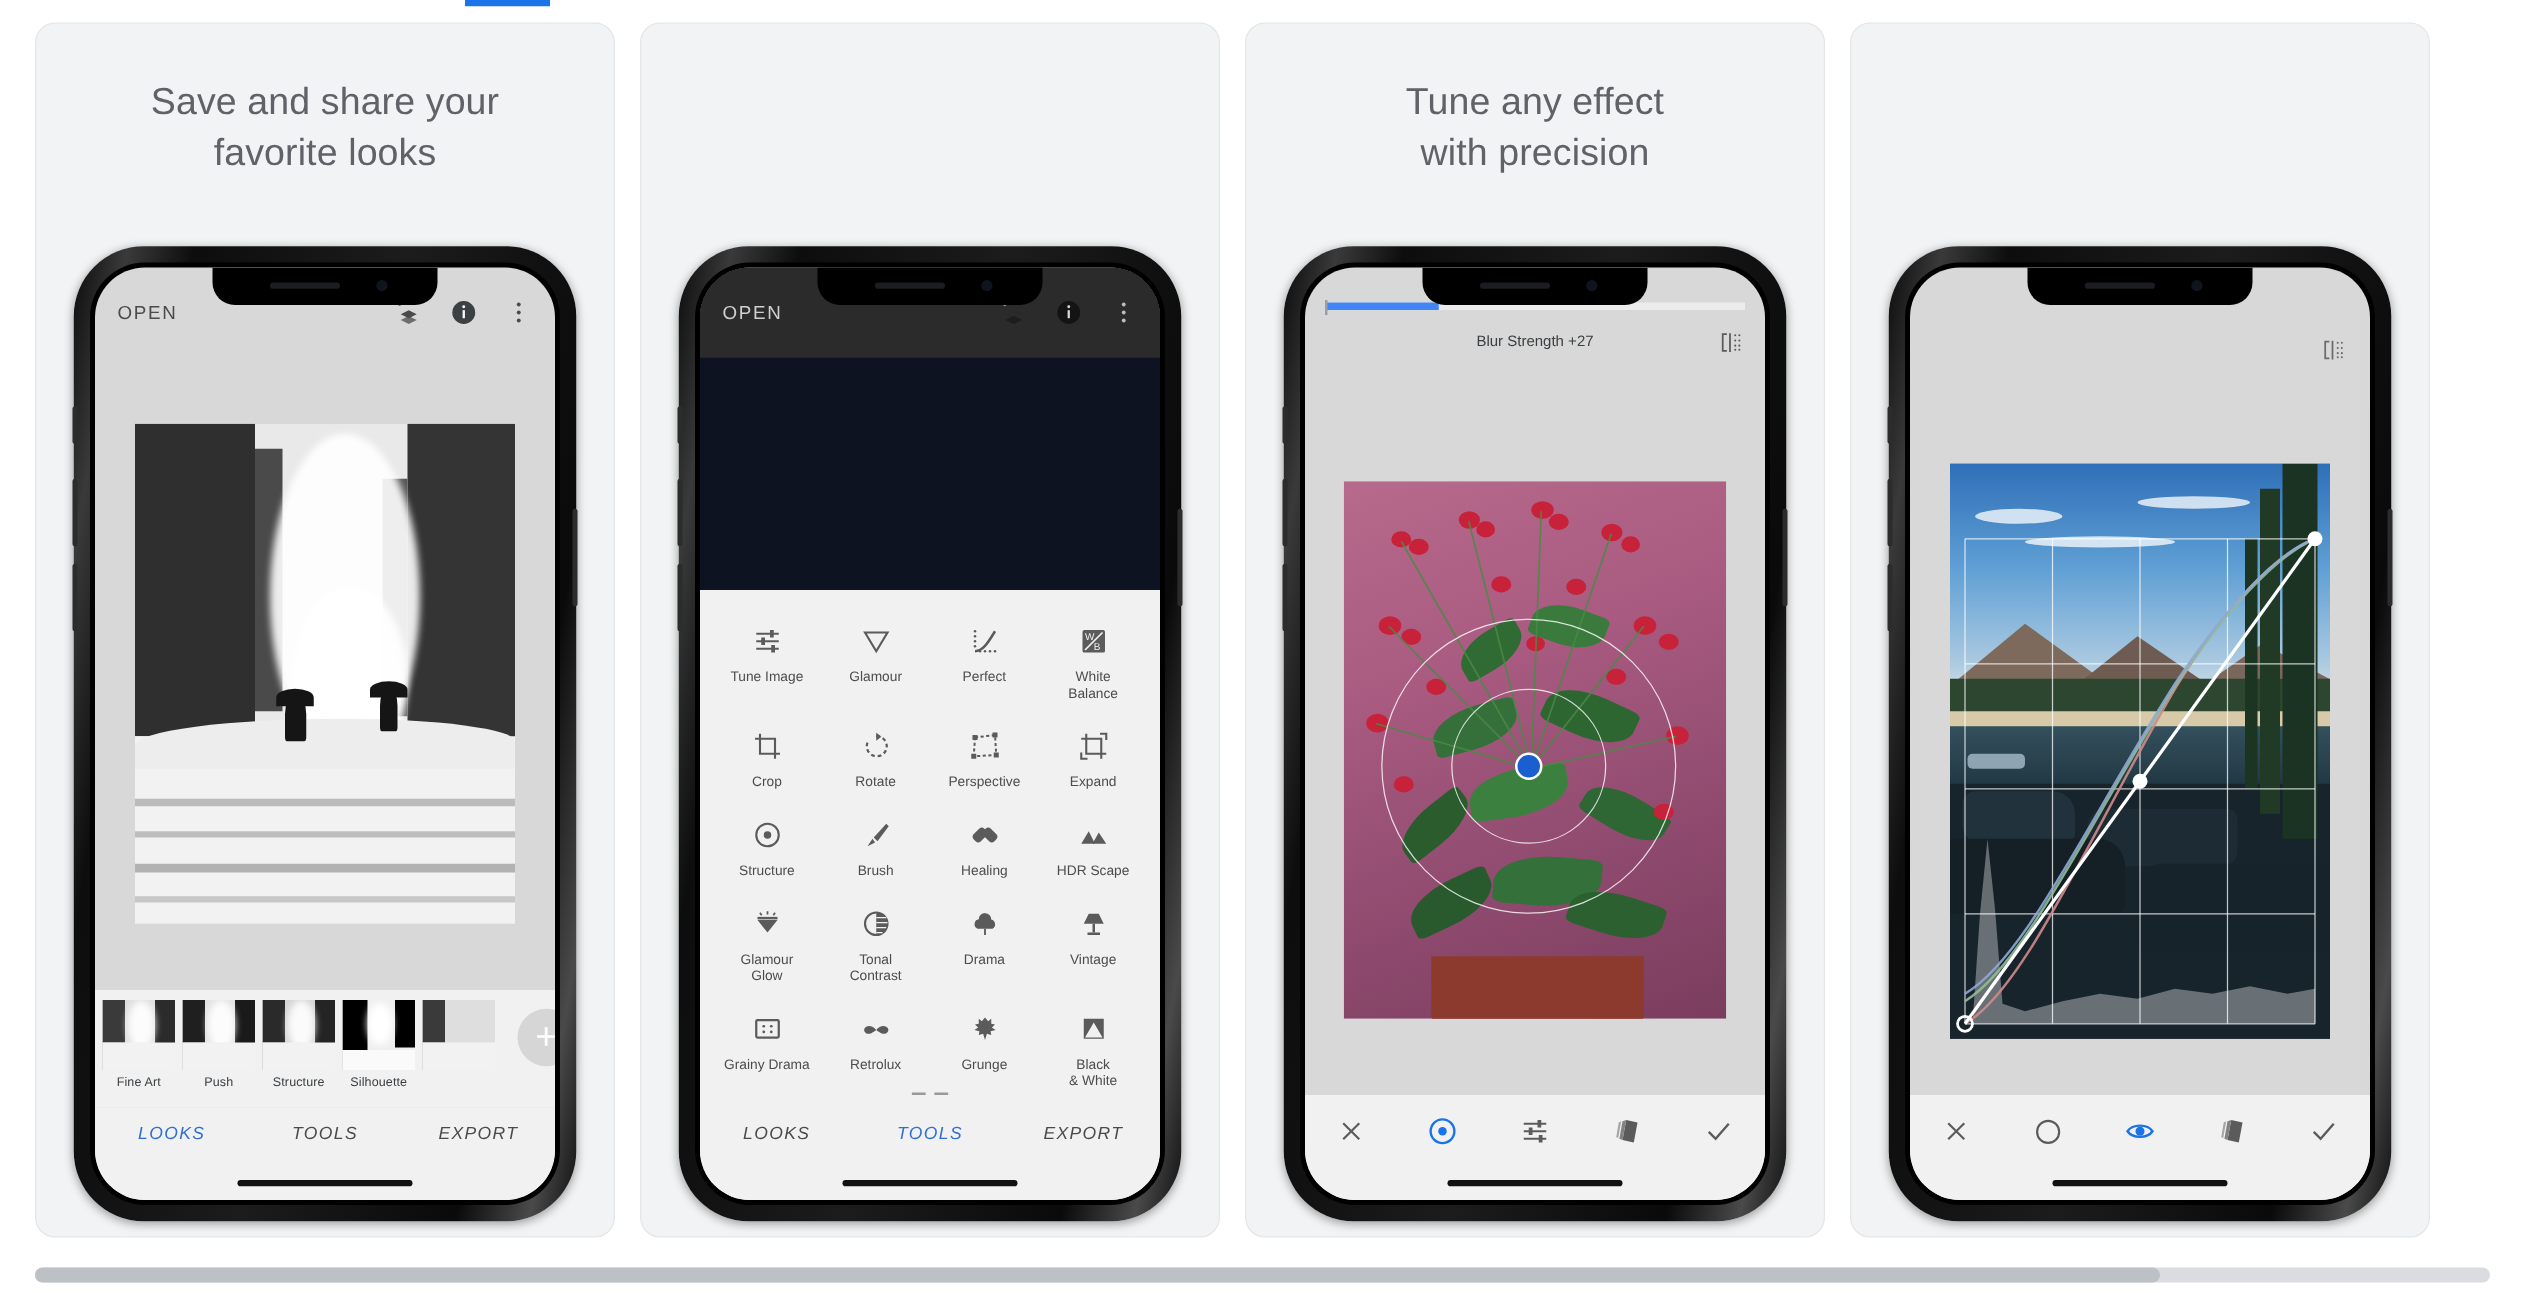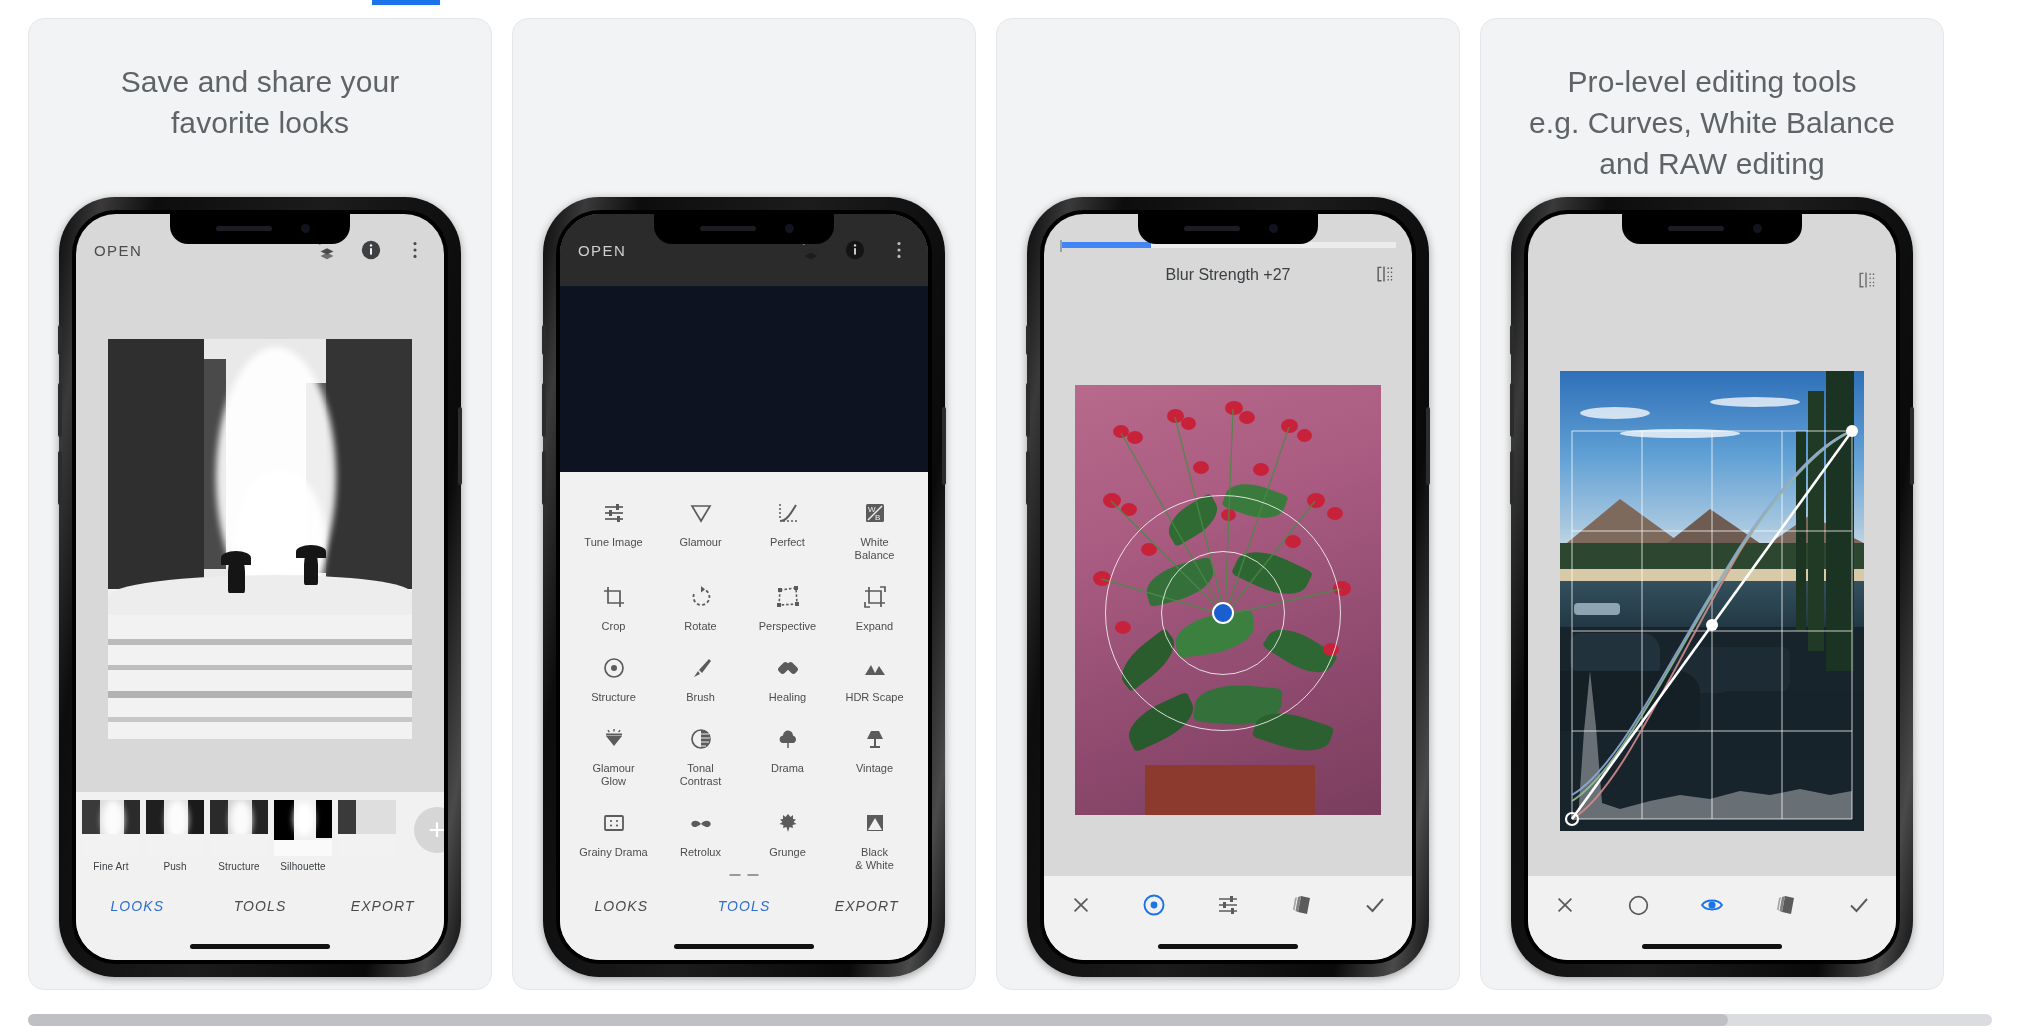--- a/index.html
+++ b/index.html
@@ -161,21 +161,21 @@
   .tool .tlbl { font-size: 11px; color: #4d4d4d; line-height: 13px; margin-top: 8px; white-space: pre-line; }
   .sheet-handle { position:absolute; bottom:10px; left:50%; transform:translateX(-50%); display:flex; gap:7px; }
   .sheet-handle i { display:block; width:11px; height:2px; background:#9a9a9a; }
 
   
   .p3-progress-wrap { position:absolute; top:28px; left:16px; right:16px; height:6px; background:#ececec; z-index:31; }
   .p3-progress { height:100%; background:#4285f4; }
   .p3-progress-cap { position:absolute; left:0; top:-2px; width:2px; height:12px; background:#9aa0a6; }
   .p3-title {
     position:absolute; top:52px; left:0; width:100%; text-align:center;
-    font-size:16px; color:#3c4043; z-index:31;
+    font-size:12px; color:#3c4043; z-index:31;
   }
   .p3-compare { position:absolute; top:50px; right:18px; z-index:31; }
   .p3-photo-wrap { position:absolute; top:110px; left:0; width:100%; bottom:84px;
     display:flex; align-items:center; justify-content:center; background:#d8d8d8; }
   .p3-photo { width:306px; height:430px; position:relative; overflow:hidden; }
   .p3-toolbar {
     position:absolute; bottom:0; left:0; width:100%; height:84px; background:#f1f1f1;
     display:flex; align-items:flex-start; justify-content:space-around; padding-top:14px; z-index:35;
   }
   .p3-toolbar .tb { width:30px; height:30px; display:flex; align-items:center; justify-content:center; color:#5b5b5b; }
@@ -670,20 +670,22 @@
             <div class="tab active">TOOLS</div>
             <div class="tab">EXPORT</div>
           </div>
           <div class="home-ind"></div>
         </div>
       </div>
     </div>
   </div>
 
   <div class="card">
+    <div class="card-title">Tune any effect
+with precision</div>
 
     <div class="phone">
       <span class="btn-side btn-left-1"></span>
       <span class="btn-side btn-left-2"></span>
       <span class="btn-side btn-left-3"></span>
       <span class="btn-side btn-right-1"></span>
       <div class="phone-inner">
         <div class="screen">
           <div class="notch">
             <span class="speaker"></span>
@@ -812,23 +814,20 @@
                 </svg>
               </span>
           </div>
           <div class="home-ind"></div>
         </div>
       </div>
     </div>
   </div>
 
   <div class="card">
-    <div class="card-title">Pro-level editing tools
-e.g. Curves, White Balance
-and RAW editing</div>
 
     <div class="phone">
       <span class="btn-side btn-left-1"></span>
       <span class="btn-side btn-left-2"></span>
       <span class="btn-side btn-left-3"></span>
       <span class="btn-side btn-right-1"></span>
       <div class="phone-inner">
         <div class="screen">
           <div class="notch">
             <span class="speaker"></span>

